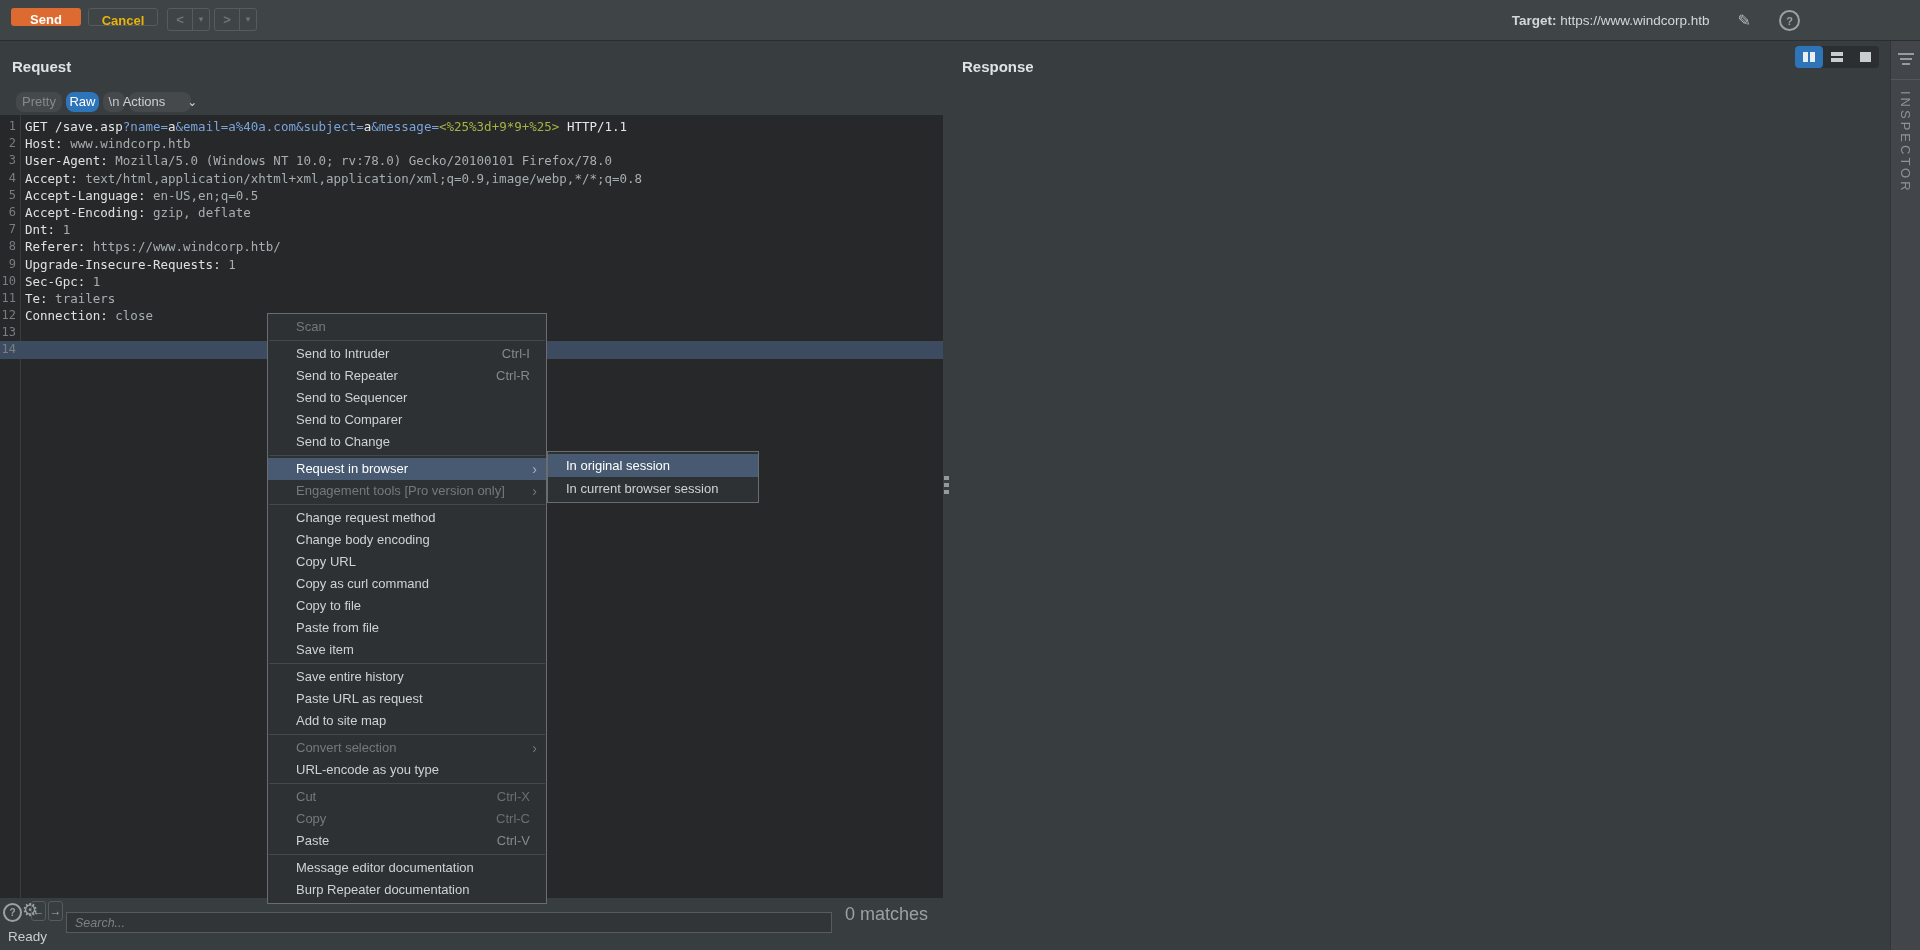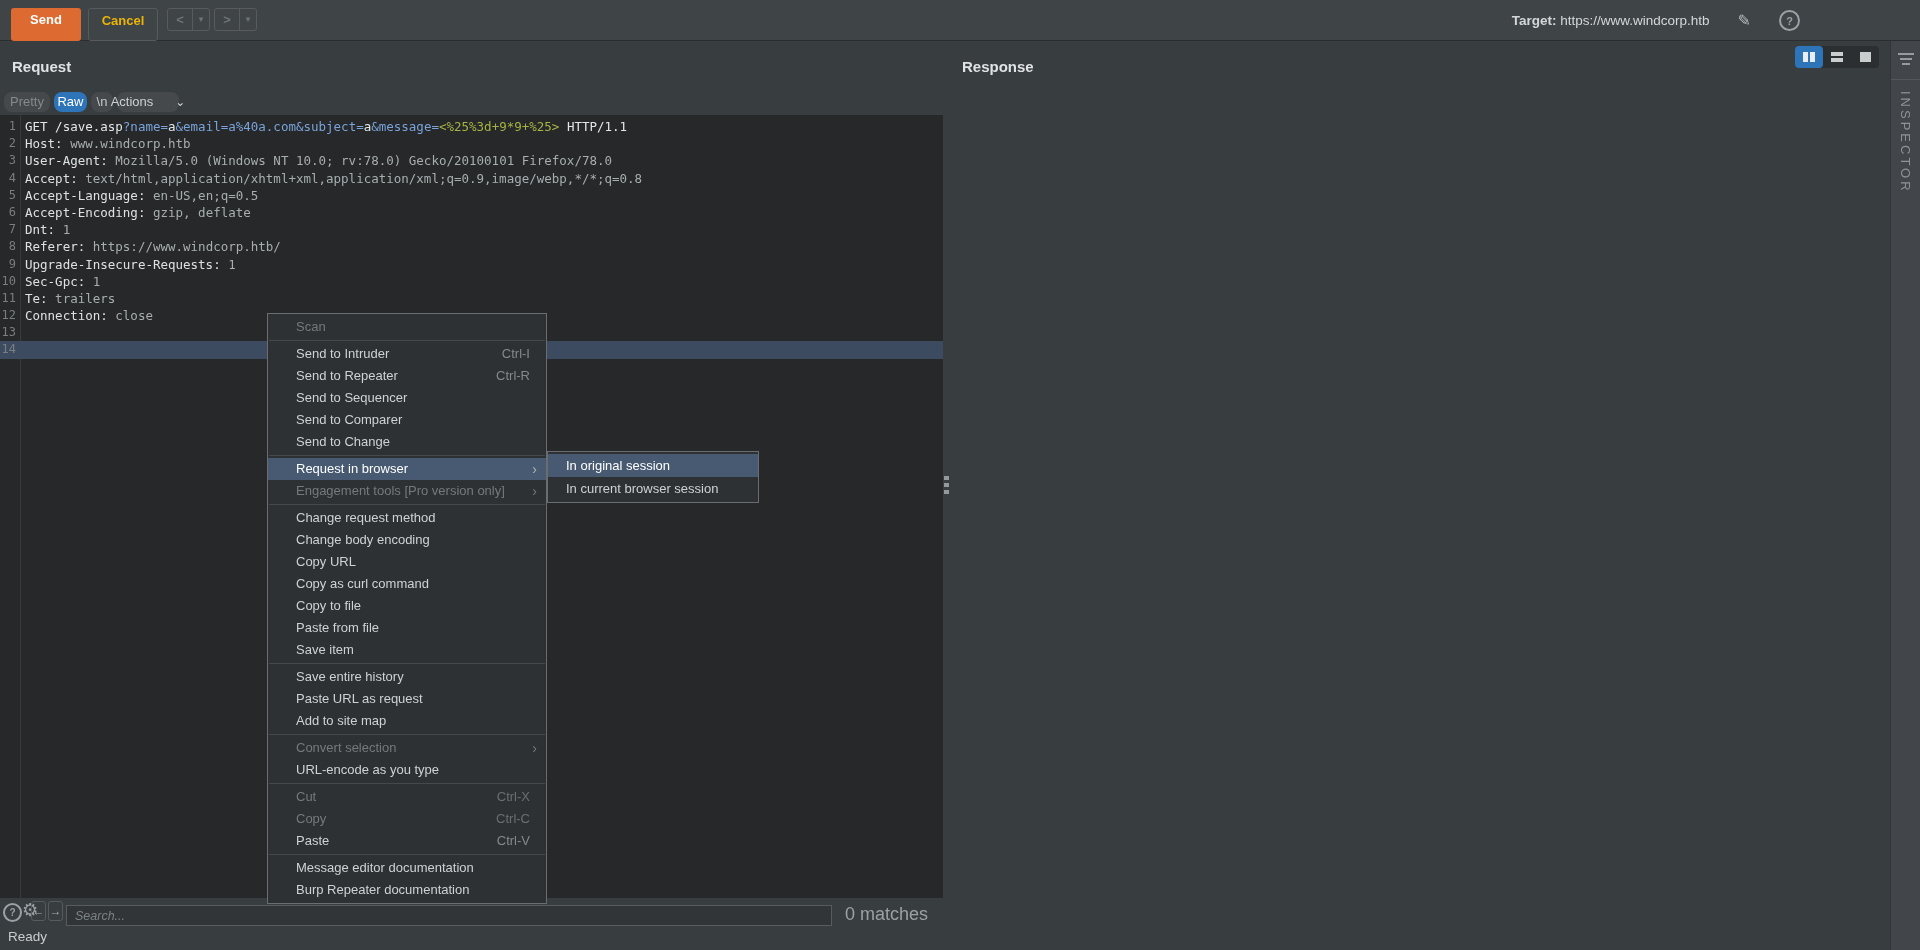--- a/index.html
+++ b/index.html
@@ -2,42 +2,42 @@
 <html><head>
 <meta charset="utf-8">
 <style>
   html,body{margin:0;padding:0;background:#2b2e30;}
   #app{position:relative;width:1920px;height:950px;overflow:hidden;background:#383d40;
        font-family:"Liberation Sans",sans-serif;-webkit-font-smoothing:antialiased;}
 
   
   .toolbar{position:absolute;left:0;top:0;width:1920px;height:41px;background:#3f4446;
            border-bottom:1px solid #2a2e30;box-sizing:border-box;}
-  .btn{position:absolute;top:8px;height:33px;border-radius:3px;font-size:13px;text-align:center;
+  .btn{position:absolute;top:8px;height:18px;border-radius:3px;font-size:13px;text-align:center;
        line-height:23px;box-sizing:border-box;cursor:default;}
   .btn-send{left:11px;width:70px;background:#dd6a30;color:#fff;font-weight:bold;}
   .btn-cancel{left:88px;width:70px;border:1px solid #575b5e;color:#eab308;font-weight:bold;background:transparent;}
   .split{position:absolute;top:8px;height:23px;border:1px solid #575b5e;border-radius:3px;
          display:flex;align-items:stretch;box-sizing:border-box;}
   .split .main{width:24px;text-align:center;color:#6e7477;font-size:13px;font-weight:bold;line-height:21px;}
   .split .dd{width:16px;text-align:center;color:#6e7477;font-size:9px;border-left:1px solid #575b5e;line-height:21px;}
   #nav-back{left:167px;} #nav-fwd{left:214px;}
   .target-group{position:absolute;right:120px;top:0;height:41px;display:flex;align-items:center;
                 gap:28px;color:#d3d7d9;font-size:13.5px;}
   .target-label{font-weight:bold;}
   .pencil{font-size:16px;color:#b6bbbe;}
   .help-circle{width:17px;height:17px;border:2px solid #9ba1a4;border-radius:50%;color:#9ba1a4;
                font-size:11px;font-weight:bold;display:flex;align-items:center;justify-content:center;}
 
   
   .panel-title{position:absolute;font-size:15px;font-weight:bold;color:#e0e3e4;}
   #request-title{left:12px;top:58px;}
   #response-title{left:962px;top:58px;}
   .tab{position:absolute;top:92px;height:20px;border-radius:8px;background:#46494c;color:#85898c;
-       font-size:13px;text-align:center;line-height:20px;}
+       font-size:13px;text-align:center;line-height:20px;margin-left:12px;}
   #tab-pretty{left:4px;width:46px;}
   #tab-raw{left:54px;width:33px;background:#2e74b9;color:#fff;}
   #tab-nl{left:91px;width:22px;color:#c3c7c9;}
   #tab-actions{left:117px;width:62px;color:#ccd0d2;display:flex;align-items:center;justify-content:center;gap:22px;}
   #tab-actions .chev{font-size:12px;line-height:10px;color:#ccd0d2;}
 
   
   .editor{position:absolute;left:0;top:115px;width:943px;height:783px;background:#262829;
           font-family:"DejaVu Sans Mono",monospace;font-size:12.5px;}
   .editor::before{content:"";position:absolute;left:20px;top:0;bottom:0;width:1px;background:#3a3d3f;}
@@ -63,21 +63,21 @@
   .menu-item.disabled .arrow{color:#75797c;}
   .menu-sep{height:1px;background:#45494b;margin:2px 1px;}
 
   
   .search-row{position:absolute;left:0;top:898px;width:943px;height:28px;}
   .help-circle.small{position:absolute;left:3px;top:5px;width:15px;height:15px;font-size:10px;}
   .gear{position:absolute;left:22px;top:1px;font-size:18px;color:#9aa0a2;}
   .nav-sq{position:absolute;top:3px;width:15px;height:20px;border:1px solid #575b5e;border-radius:3px;
           box-sizing:border-box;color:#a7adaf;font-size:12px;text-align:center;line-height:18px;}
   #search-back{left:31px;} #search-fwd{left:48px;}
-  .search-input{position:absolute;left:66px;top:7px;width:766px;height:21px;box-sizing:border-box;
+  .search-input{position:absolute;left:66px;top:14px;width:766px;height:21px;box-sizing:border-box;
                 background:#313537;border:1px solid #575b5e;color:#c9cdce;padding:0 8px;
                 font-size:12.5px;font-style:italic;outline:none;}
   .search-input::placeholder{color:#7c8285;font-style:italic;}
   .matches{position:absolute;left:845px;top:6px;font-size:18px;color:#9ba1a3;}
   .status{position:absolute;left:8px;top:929px;font-size:13.5px;color:#c9cdcf;}
 
   
   .splitter{position:absolute;left:944px;top:476px;display:flex;flex-direction:column;gap:3px;}
   .splitter i{width:5px;height:4px;background:#94999c;display:block;}
 

